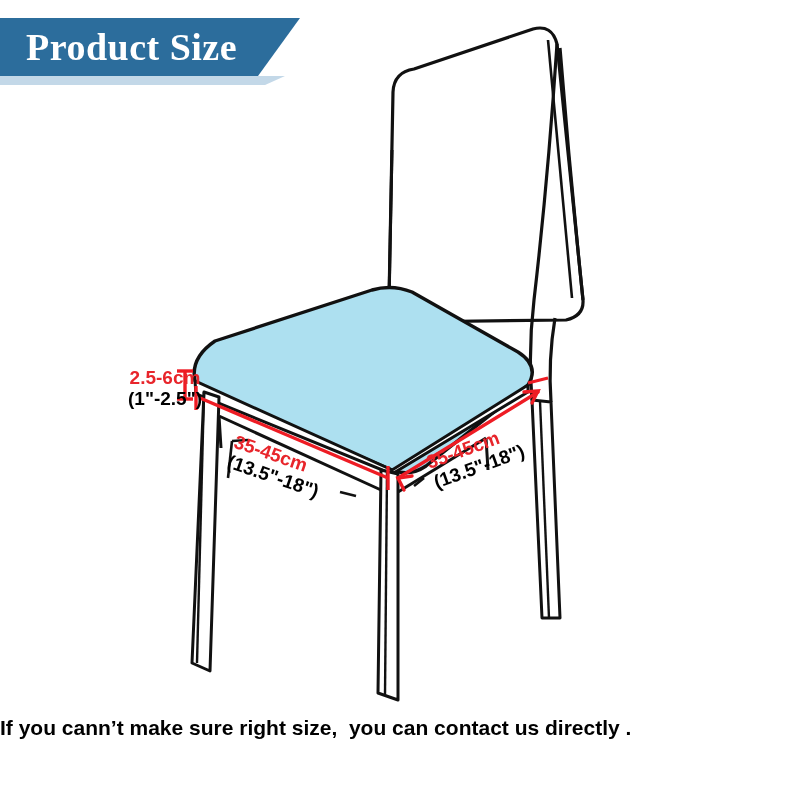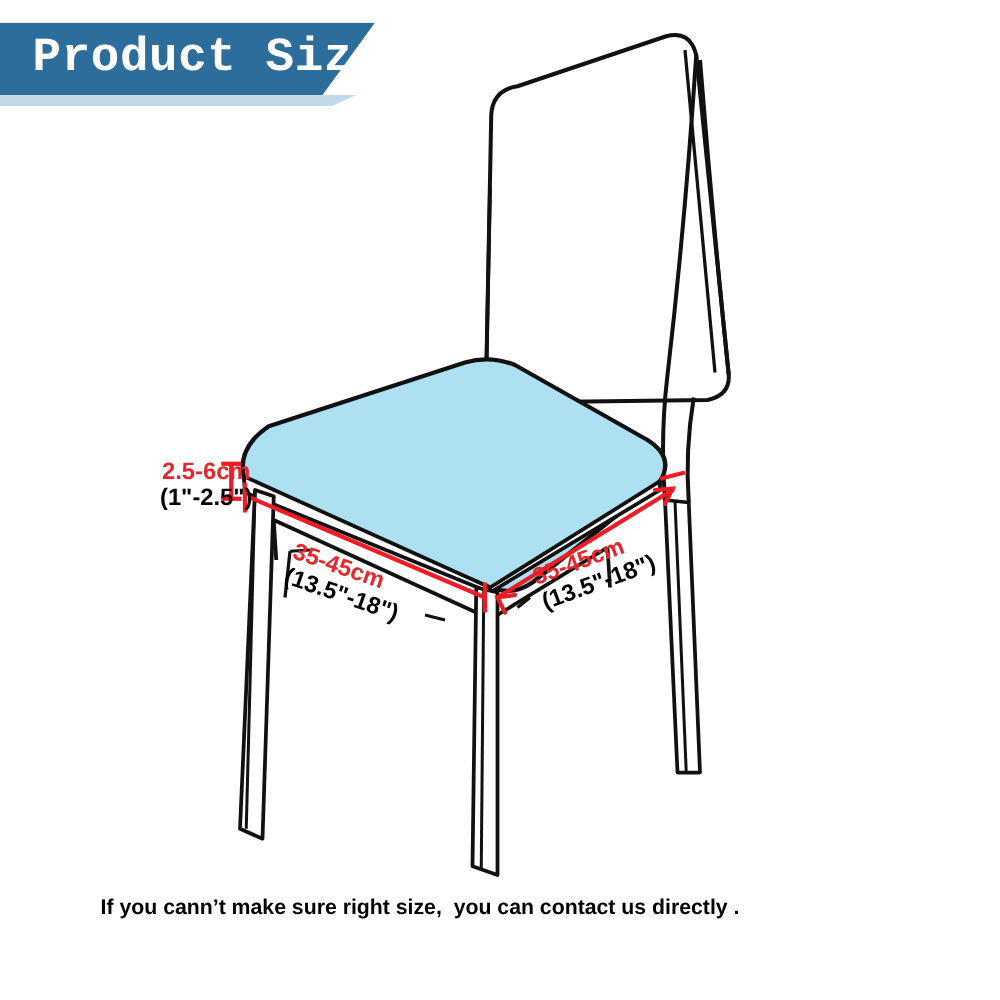--- a/index.html
+++ b/index.html
@@ -47,21 +47,21 @@
     position: absolute;
     left: 26px;
     top: 0px;
     height: 58px;
     line-height: 58px;
     font-size: 38px;
     font-weight: bold;
     color: #ffffff;
     letter-spacing: 0.5px;
     white-space: nowrap;
-    font-family: Liberation Mono, monospace;
+    font-family: Liberation Serif, serif;
   }
 
   
   #chair-svg {
     position: absolute;
     left: 0;
     top: 0;
     width: 800px;
     height: 800px;
   }
@@ -95,24 +95,24 @@
     transform: rotate(-20deg);
     transform-origin: left top;
   }
 
   
   #caption {
     position: absolute;
     left: 0;
     top: 716px;
     width: 672px;
-    text-align: center;
+    text-align: left;
     font-family: "Liberation Sans", sans-serif;
     font-weight: bold;
-    font-size: 17px;
+    font-size: 21px;
     color: #000000;
     white-space: pre;
   }
 </style>
 </head>
 <body>
 
 <div id="banner-wrap">
   <div class="banner-shape"></div>
   <div class="banner-shadow"></div>

